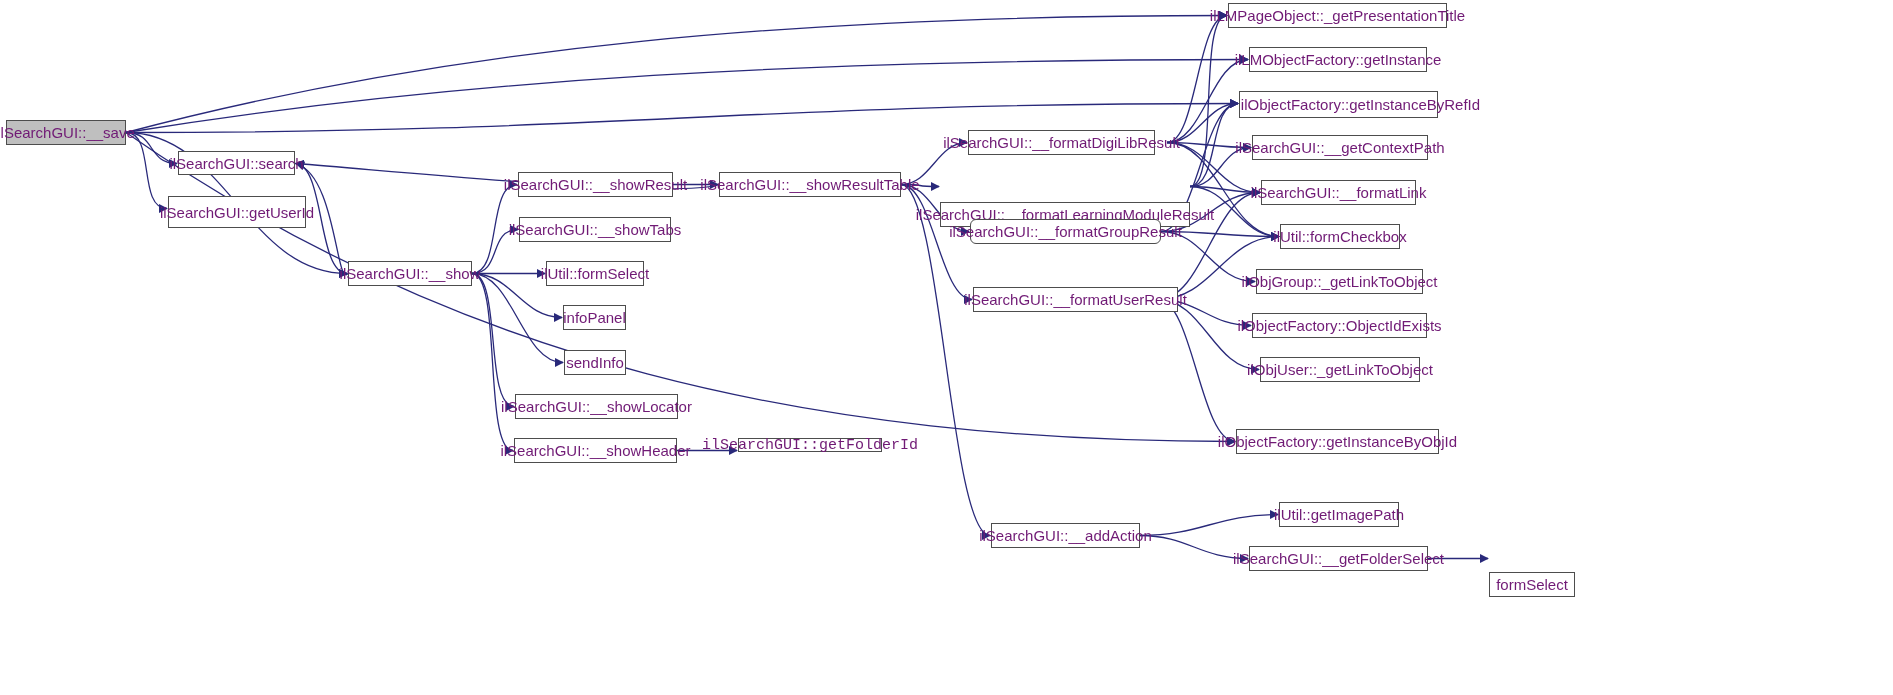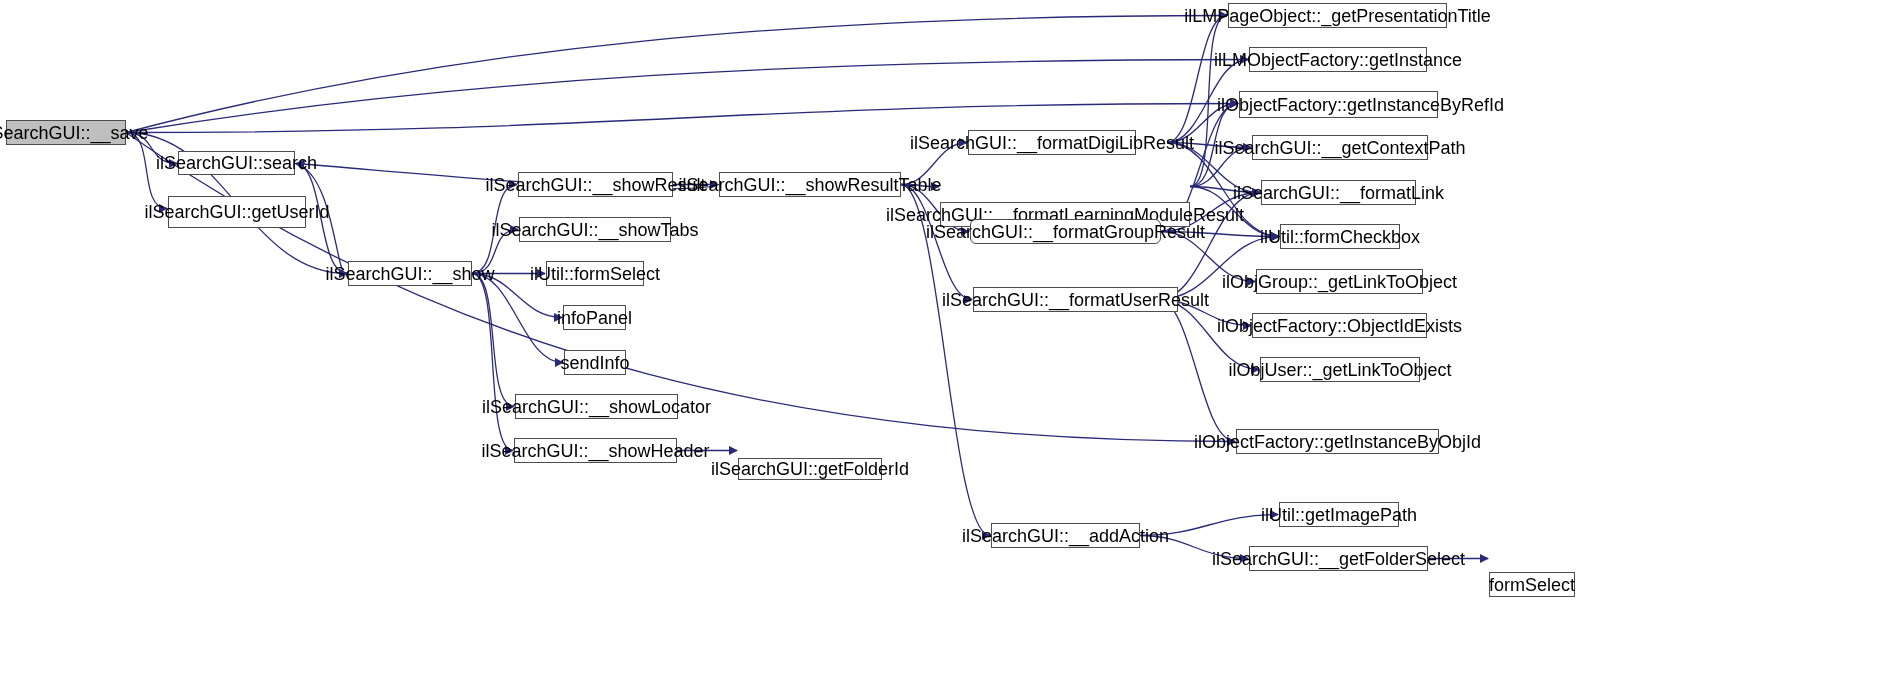--- a/index.html
+++ b/index.html
@@ -21,22 +21,22 @@
     top: 0;
     width: 1893px;
     height: 695px;
     pointer-events: none;
   }
   .node {
     position: absolute;
     box-sizing: border-box;
     border: 1px solid #4d4d4d;
     background: #ffffff;
-    color: #000000;
-    font-size: 18px;
+    color: #701a75;
+    font-size: 15px;
     line-height: 1;
     display: flex;
     align-items: center;
     justify-content: center;
     white-space: nowrap;
     letter-spacing: 0px;
   }
   .node.root {
     background: #bfbfbf;
     border-color: #4d4d4d;
@@ -132,27 +132,27 @@
       </div>
       <div class="node" style="left: 564px; top: 350px; width: 62px; height: 25px;">
         <span class="lbl">sendInfo</span>
       </div>
       <div class="node" style="left: 515px; top: 394px; width: 163px; height: 25px;">
         <span class="lbl">ilSearchGUI::__showLocator</span>
       </div>
       <div class="node" style="left: 514px; top: 438px; width: 163px; height: 25px;">
         <span class="lbl">ilSearchGUI::__showHeader</span>
       </div>
-      <div class="node" style="left: 738px; top: 458px; width: 144px; height: 22px;">
+      <div class="node" style="left: 738px; top: 438px; width: 144px; height: 14px; font-family: Liberation Mono, monospace;">
         <span class="lbl">ilSearchGUI::getFolderId</span>
       </div>
       <div class="node" style="left: 719px; top: 172px; width: 182px; height: 25px;">
         <span class="lbl">ilSearchGUI::__showResultTable</span>
       </div>
-      <div class="node" style="left: 968px; top: 130px; width: 168px; height: 25px;">
+      <div class="node" style="left: 968px; top: 130px; width: 187px; height: 25px;">
         <span class="lbl">ilSearchGUI::__formatDigiLibResult</span>
       </div>
       <div class="node" style="left: 940px; top: 174px; width: 250px; height: 25px; margin-top: 28px;">
         <span class="lbl">ilSearchGUI::__formatLearningModuleResult</span>
       </div>
       <div class="node" style="left: 970px; top: 219px; width: 191px; height: 25px; border-radius: 6px;">
         <span class="lbl">ilSearchGUI::__formatGroupResult</span>
       </div>
       <div class="node" style="left: 973px; top: 287px; width: 205px; height: 25px;">
         <span class="lbl">ilSearchGUI::__formatUserResult</span>

